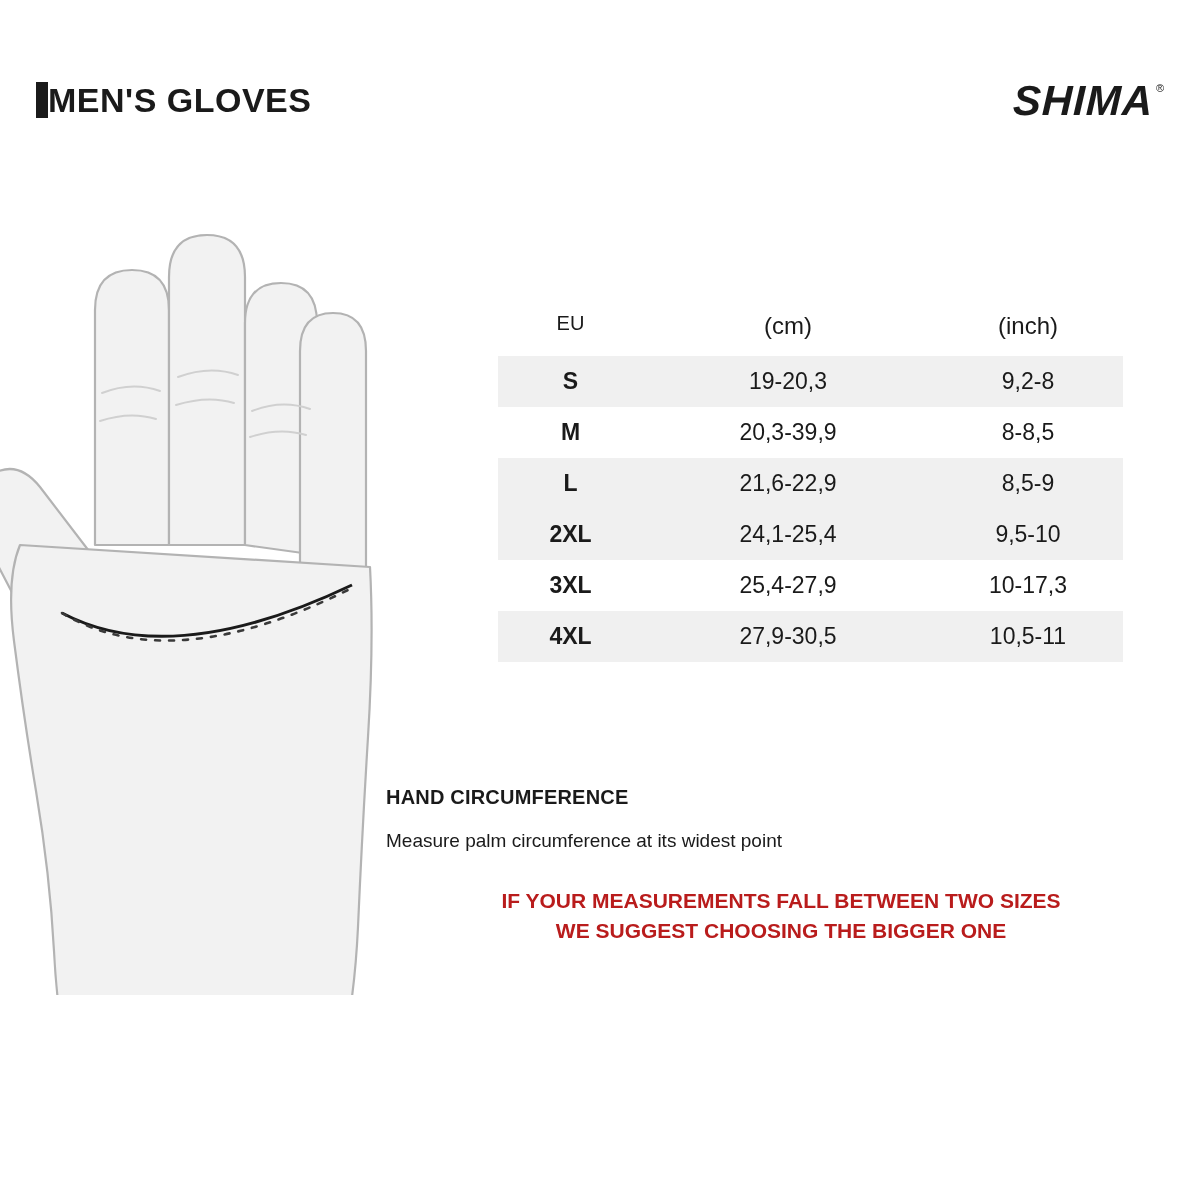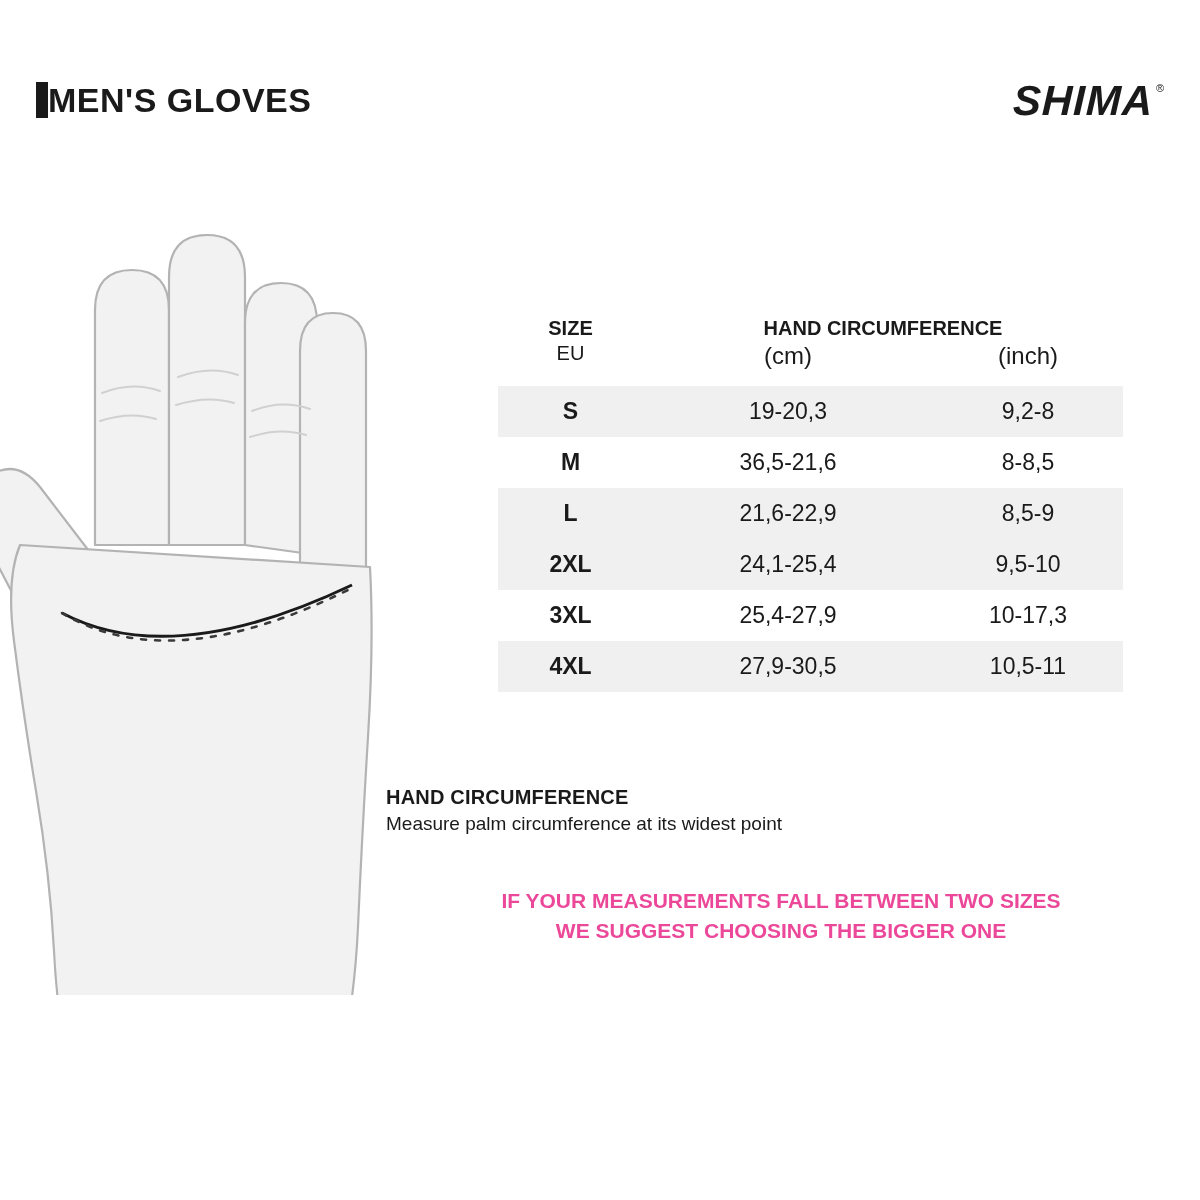--- a/index.html
+++ b/index.html
@@ -132,33 +132,33 @@
   }
   .note-heading {
     font-size: 20px;
     font-weight: bold;
     color: #1a1a1a;
     letter-spacing: 0.2px;
   }
   .note-sub {
     font-size: 19px;
     color: #1a1a1a;
-    margin-top: 4px;
+    margin-top: 21px;
   }
 
   .advice {
     position: absolute;
     left: 386px;
     top: 886px;
     width: 790px;
     text-align: center;
     font-size: 21px;
     font-weight: bold;
     line-height: 1.45;
-    color: #ec4899;
+    color: #b91c1c;
   }
 </style>
 </head>
 <body>
 
 <div class="header">
   <div class="title-wrap">
     <div class="title-bar"></div>
     <div class="page-title">MEN'S GLOVES</div>
   </div>
@@ -207,39 +207,35 @@
     </g>
 
     <path d="M62 398 q110 58 290 -28" fill="none" stroke="#1a1a1a" stroke-width="3"></path>
 
     <path d="M62 398 q110 66 292 -26" fill="none" stroke="#3a3a3a" stroke-width="2.6" stroke-dasharray="5 9" stroke-linecap="round"></path>
   </svg>
 </div>
 
 <table class="size-table">
   <thead>
-    <tr class="head-row-1">
-      <th class="col-size">SIZE</th>
-      <th class="col-cm" colspan="2">HAND CIRCUMFERENCE</th>
-    </tr>
     <tr class="head-row-2">
       <th class="col-size">EU</th>
       <th class="col-cm unit">(cm)</th>
       <th class="col-inch unit">(inch)</th>
     </tr>
   </thead>
   <tbody>
     <tr class="data-row shaded">
       <td class="size-cell">S</td>
       <td>19-20,3</td>
       <td>9,2-8</td>
     </tr>
     <tr class="data-row">
       <td class="size-cell">M</td>
-      <td>36,5-21,6</td>
+      <td>20,3-39,9</td>
       <td>8-8,5</td>
     </tr>
     <tr class="data-row shaded">
       <td class="size-cell">L</td>
       <td>21,6-22,9</td>
       <td>8,5-9</td>
     </tr>
     <tr class="data-row shaded">
       <td class="size-cell">2XL</td>
       <td>24,1-25,4</td>

